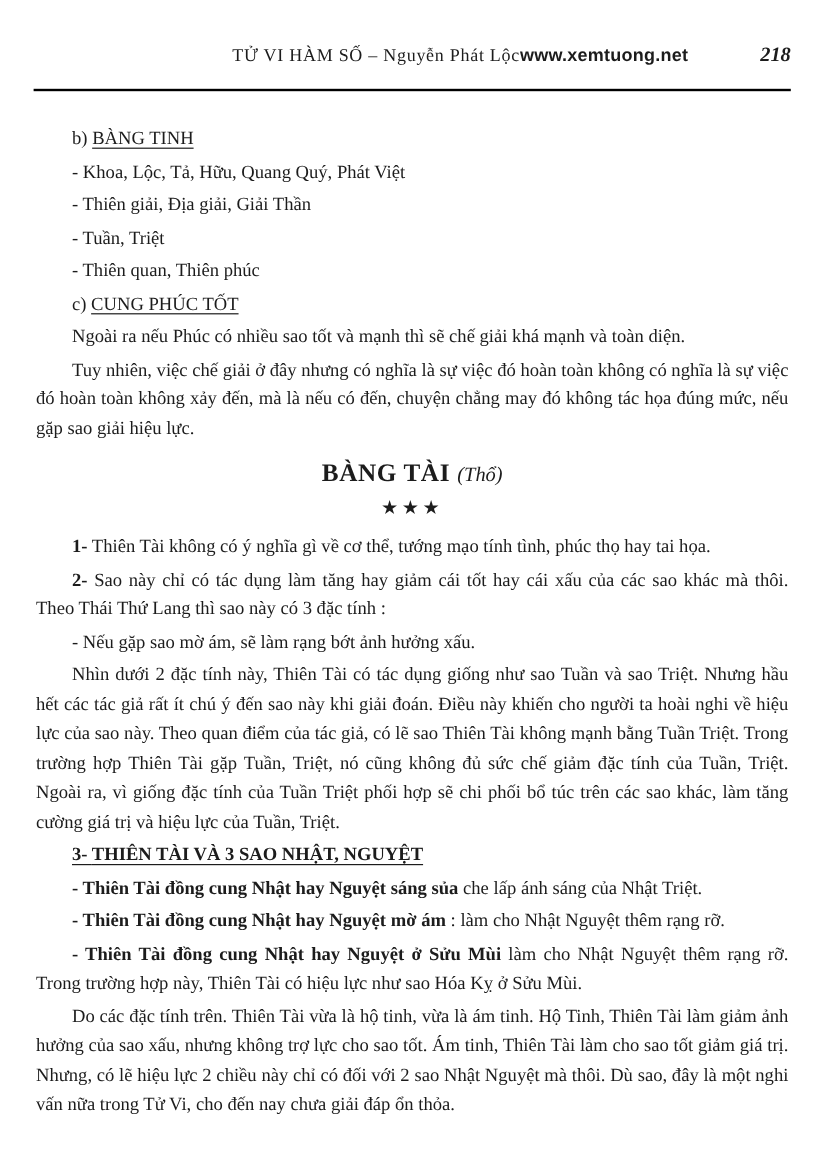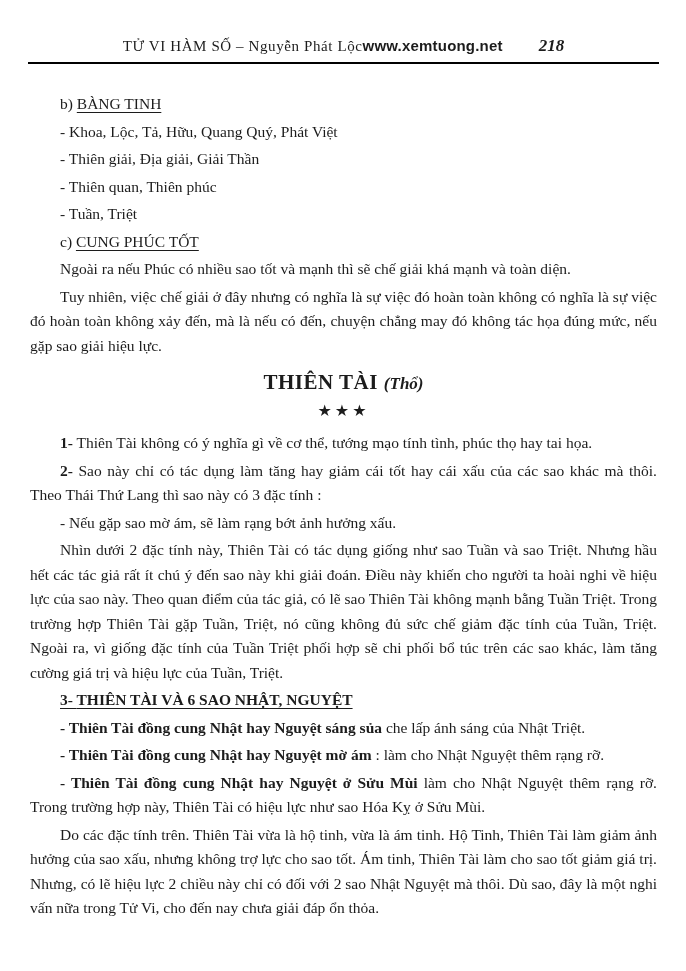--- a/index.html
+++ b/index.html
@@ -10,42 +10,42 @@
     margin: 0 auto;
     background: #ffffff;
     color: #1c1c1c;
     font-family: "Liberation Serif", "DejaVu Serif", serif;
     overflow: hidden;
     box-sizing: border-box;
   }
   
   .header {
     display: flex;
-    justify-content: center;
+    justify-content: flex-end;
     align-items: baseline;
     margin: 36px 27px 0 28px;
-    padding-bottom: 6px;
+    padding-bottom: 18px;
     border-bottom: 2px solid #000;
   }
   .h-left {
     font-size: 15px;
     letter-spacing: 0.6px;
   }
-  .h-right { display: flex; align-items: baseline; }
+  .h-right { display: flex; align-items: baseline; gap: 12px; }
   .h-site {
     font-family: "Liberation Sans", "DejaVu Sans", sans-serif;
     font-weight: bold;
     font-size: 15px;
     letter-spacing: 0.2px;
   }
   .h-page {
     font-style: italic;
     font-weight: bold;
     font-size: 17px;
-    margin-left: 36px;
+    margin-left: 48px;
   }
   
   .content {
     margin: 28px 29px 0 30px;
     font-size: 15.5px;
     line-height: 24.5px;
     text-align: justify;
   }
   .content p { margin: 0 0 3px 0; }
   .lead  { margin-left: 30px !important; text-align: left; }
@@ -59,21 +59,21 @@
     margin: 12px 0 2px 0 !important;
     text-indent: 0;
   }
   .chapter-title {
     font-size: 21px;
     font-weight: bold;
     letter-spacing: 0.5px;
   }
   .chapter-note {
     font-size: 17px;
-    font-weight: bold;
+    font-weight: normal;
     font-style: italic;
     margin-left: 6px;
   }
   .stars {
     text-align: center;
     font-size: 16px;
     letter-spacing: 3px;
     margin: 0 0 8px 0 !important;
     text-indent: 0;
   }
@@ -89,35 +89,35 @@
       <span class="h-site">www.xemtuong.net</span>
       <span class="h-page">218</span>
     </span>
   </div>
 
   <div class="content">
 
     <p class="lead"><span>b) </span><span class="u">BÀNG TINH</span></p>
     <p class="lead">- Khoa, Lộc, Tả, Hữu, Quang Quý, Phát  Việt</p>
     <p class="lead">- Thiên giải, Địa giải, Giải Thần</p>
+    <p class="lead">- Tuần, Triệt</p>
     <p class="lead">- Thiên quan, Thiên phúc</p>
-    <p class="lead">- Tuần, Triệt</p>
 
     <p class="lead"><span>c) </span><span class="u">CUNG PHÚC TỐT</span></p>
     <p class="ind">Ngoài ra nếu Phúc có nhiều sao tốt và mạnh thì sẽ chế giải khá mạnh và toàn diện.</p>
     <p class="ind gap-s">Tuy nhiên, việc chế giải ở đây nhưng có nghĩa là sự việc đó hoàn toàn không có nghĩa là sự việc đó hoàn toàn không xảy đến, mà là nếu có đến, chuyện chẳng may đó không tác họa đúng mức, nếu gặp sao giải hiệu lực.</p>
 
-    <p class="title-block"><span class="chapter-title">THIÊN TÀI</span><span class="chapter-note">(Thổ)</span></p>
+    <p class="title-block"><span class="chapter-title">BÀNG TÀI</span><span class="chapter-note">(Thổ)</span></p>
     <p class="stars">★★★</p>
 
     <p class="ind"><b>1-</b><span> Thiên Tài không có ý nghĩa gì về cơ thể, tướng mạo tính tình, phúc thọ hay tai họa.</span></p>
     <p class="ind"><b>2-</b><span> Sao này chỉ có tác dụng làm tăng hay giảm cái tốt hay cái xấu của các sao khác mà thôi. Theo Thái Thứ Lang thì sao này có 3 đặc tính :</span></p>
     <p class="lead">- Nếu gặp sao mờ ám, sẽ làm rạng bớt ảnh hưởng xấu.</p>
     <p class="ind">Nhìn dưới 2 đặc tính này, Thiên Tài có tác dụng giống như sao Tuần và sao Triệt. Nhưng hầu hết các tác giả rất ít chú ý đến sao này khi giải đoán. Điều này khiến cho người ta hoài nghi về hiệu lực của sao này. Theo quan điểm của tác giả, có lẽ sao Thiên Tài không mạnh bằng Tuần Triệt. Trong trường hợp Thiên Tài gặp Tuần, Triệt, nó cũng không đủ sức chế giảm đặc tính của Tuần, Triệt. Ngoài ra, vì giống đặc tính của Tuần Triệt phối hợp sẽ chi phối bổ túc trên các sao khác, làm tăng cường giá trị và hiệu lực của Tuần, Triệt.</p>
 
-    <p class="ind"><b class="u"><span>3- </span><span>THIÊN TÀI VÀ 6 SAO NHẬT, NGUYỆT</span></b></p>
+    <p class="ind"><b class="u"><span>3- </span><span>THIÊN TÀI VÀ 3 SAO NHẬT, NGUYỆT</span></b></p>
     <p class="ind"><b>- Thiên Tài đồng cung Nhật hay Nguyệt sáng sủa</b><span> che lấp ánh sáng của Nhật Triệt.</span></p>
     <p class="ind"><b>- Thiên Tài đồng cung Nhật hay Nguyệt mờ ám</b><span> : làm cho Nhật Nguyệt thêm rạng rỡ.</span></p>
     <p class="ind"><b>- Thiên Tài đồng cung Nhật hay Nguyệt ở Sửu Mùi</b><span> làm cho Nhật Nguyệt thêm rạng rỡ. Trong trường hợp này, Thiên Tài có hiệu lực như sao Hóa Kỵ ở Sửu Mùi.</span></p>
     <p class="ind">Do các đặc tính trên. Thiên Tài vừa là hộ tinh, vừa là ám tinh. Hộ Tinh, Thiên Tài làm giảm ảnh hưởng của sao xấu, nhưng không trợ lực cho sao tốt. Ám tinh, Thiên Tài làm cho sao tốt giảm giá trị. Nhưng, có lẽ hiệu lực 2 chiều này chỉ có đối với 2 sao Nhật Nguyệt mà thôi. Dù sao, đây là một nghi vấn nữa trong Tử Vi, cho đến nay chưa giải đáp ổn thỏa.</p>
 
   </div>
 </div>
 
 </body></html>

